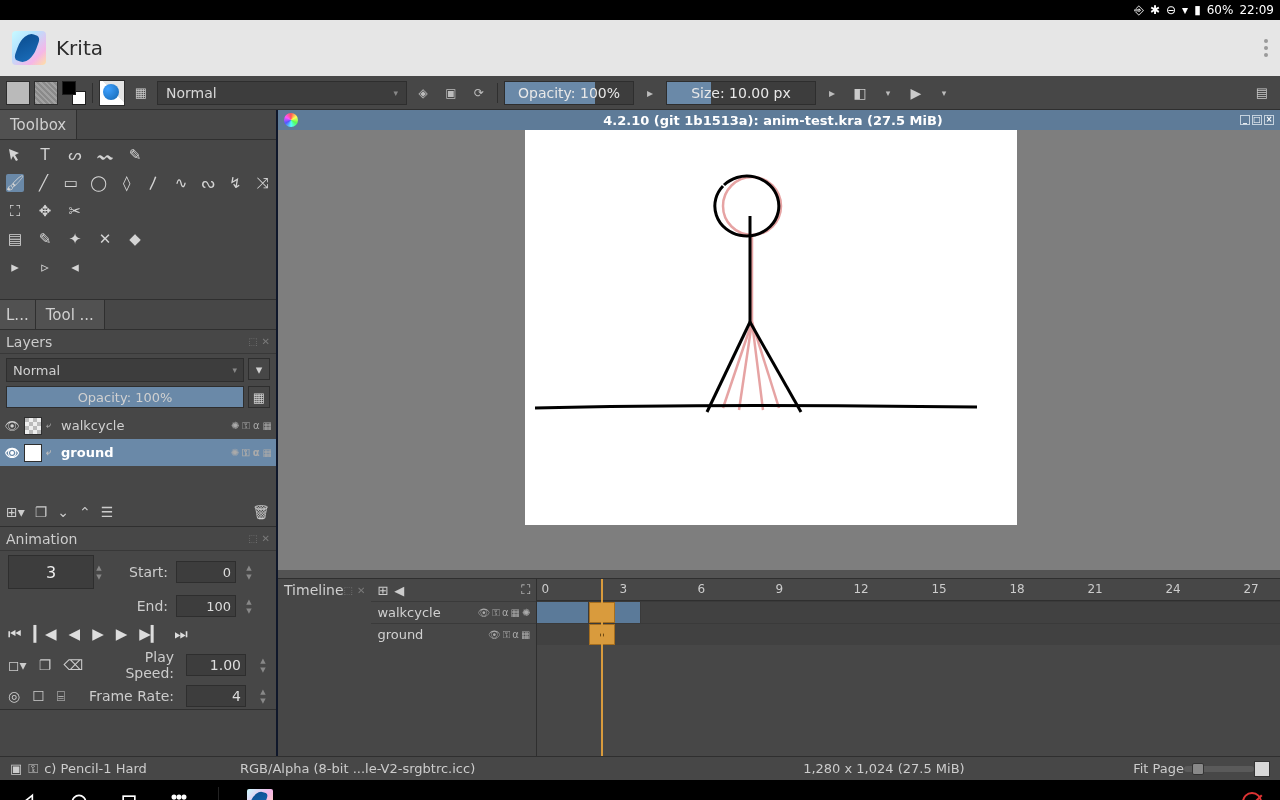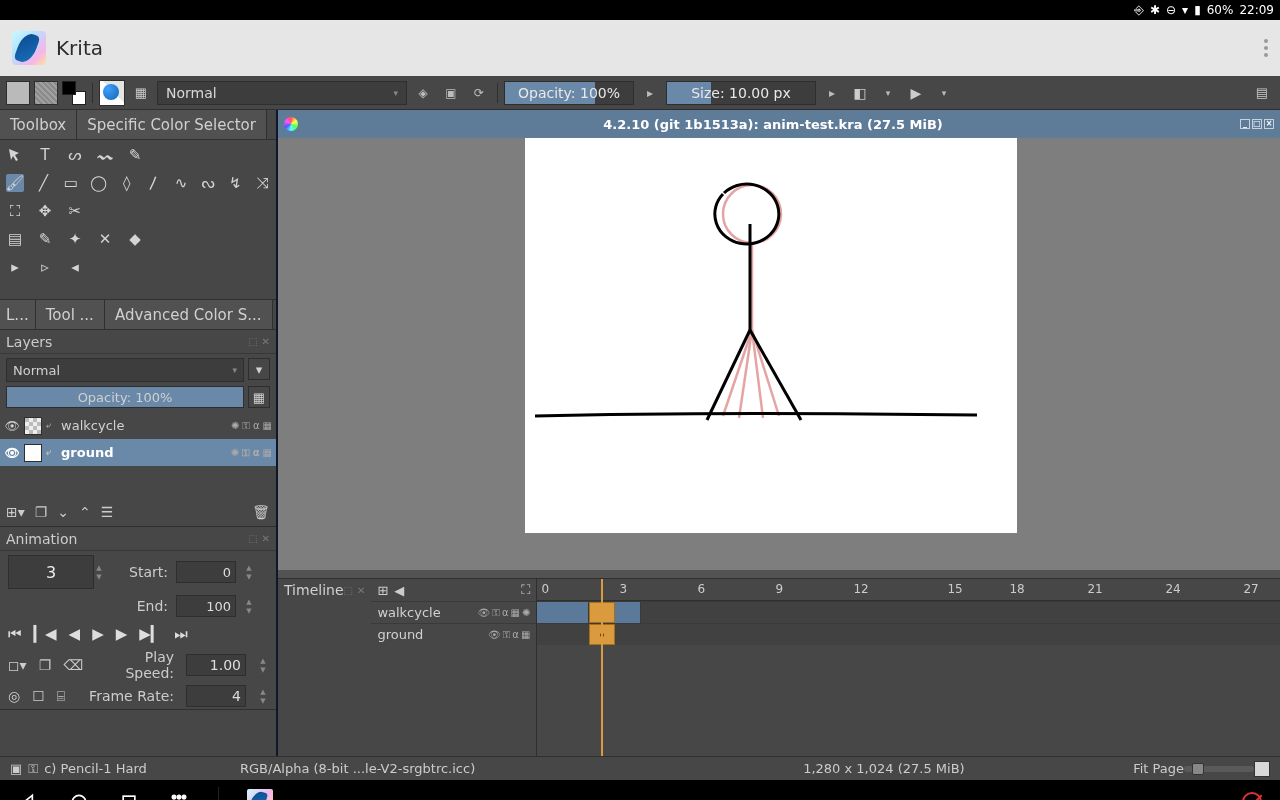--- a/index.html
+++ b/index.html
@@ -62,21 +62,21 @@
   .anim-block{border-bottom:1px solid #2f2f2f}
   .anim-grid{display:flex;flex-direction:column;gap:6px;padding:4px 8px}
   .a-row{display:flex;align-items:center;gap:8px}
   .a-row label{width:110px;text-align:right;color:#ccc;font-size:14px}
   .a-field{width:60px;height:22px;background:#3d3d3d;border:1px solid #2e2e2e;display:flex;align-items:center;justify-content:flex-end;padding:0 4px;color:#ddd}
   .a-spin{width:10px;display:flex;flex-direction:column;font-size:7px;color:#888;gap:1px;text-align:center}
   .a-frame{width:86px;height:34px;background:#3d3d3d;border:1px solid #2e2e2e;display:flex;align-items:center;justify-content:center;font-size:16px;color:#eee}
   .a-playbar{display:flex;gap:12px;padding:4px 8px;align-items:center;color:#ddd;font-size:15px}
   .a-extras{display:flex;gap:12px;padding:2px 8px;align-items:center;color:#ccc;font-size:14px}
   .right{flex:1;display:flex;flex-direction:column;min-width:0}
-  .docbar{height:28px;background:#5e7b98;display:flex;align-items:center;padding:0 6px;font-size:13px;font-weight:700;color:#fff}
+  .docbar{height:20px;background:#5e7b98;display:flex;align-items:center;padding:0 6px;font-size:13px;font-weight:700;color:#fff}
   .docbar .dicon{width:14px;height:14px;border-radius:50%;background:conic-gradient(#f55,#ff5,#5f5,#5ff,#55f,#f5f,#f55);margin-right:8px}
   .docbar .dtitle{flex:1;text-align:center}
   .docbar .wbtns{display:flex;gap:2px}
   .docbar .wbtns i{width:10px;height:10px;border:1px solid #c5d2de;font-size:8px;line-height:8px;text-align:center;font-style:normal}
   .canvas-area{flex:1;background:#7e7e7e;position:relative;overflow:hidden}
   .canvas{position:absolute;left:247px;top:0;width:492px;height:395px;background:#fff}
   .canvas svg{width:100%;height:100%}
   .scroll-h{position:absolute;bottom:0;left:0;right:14px;height:8px;background:#535353}
   .scroll-corner{position:absolute;bottom:0;right:0;width:14px;height:8px;background:#535353}
   .timeline{height:178px;display:flex;border-top:1px solid #2f2f2f}
@@ -169,21 +169,20 @@
     <div class="tb-nbtn" style="font-size:9px">▾</div>
     <div class="tb-mirror">▶</div>
     <div class="tb-nbtn" style="font-size:9px">▾</div>
     <div class="tb-btn tb-end">▤</div>
   </div>
 
   <div class="main">
     <div class="left">
       <div class="tabrow">
         <div class="tab">Toolbox</div>
-        <div class="tab">Specific Color Selector</div>
       </div>
       <div class="toolbox-grid">
         <div class="toolrow">
           <span>
               <svg viewBox="0 0 16 16">
                 <path d="M2 2l10 4-4 2 3 5-2 1-3-5-2 4z"></path>
               </svg>
             </span>
           <span>T</span>
           <span>ᔕ</span>
@@ -217,21 +216,20 @@
         <div class="toolrow">
           <span>▸</span>
           <span>▹</span>
           <span>◂</span>
         </div>
       </div>
 
       <div class="tabrow">
         <div class="tab short">L...</div>
         <div class="tab">Tool ...</div>
-        <div class="tab">Advanced Color S...</div>
       </div>
 
       <div class="layer-block">
         <div class="panel-head">
           <span>Layers</span>
           <div class="pins">
               <span>⬚</span>
               <span>✕</span>
             </div>
         </div>
@@ -432,21 +430,21 @@
                 </div>
             </div>
           </div>
           <div class="tl-frames">
             <div class="tl-ruler">
               <span style="left:4px">0</span>
               <span style="left:82px">3</span>
               <span style="left:160px">6</span>
               <span style="left:238px">9</span>
               <span style="left:316px">12</span>
-              <span style="left:410px">15</span>
+              <span style="left:394px">15</span>
               <span style="left:472px">18</span>
               <span style="left:550px">21</span>
               <span style="left:628px">24</span>
               <span style="left:706px">27</span>
               <span style="left:784px">30</span>
             </div>
             <div class="tl-lane">
               <div class="frame active-range" style="left:0;width:52px"></div>
               <div class="frame key" style="left:52px;width:26px"></div>
               <div class="frame current" style="left:52px;width:26px"></div>

